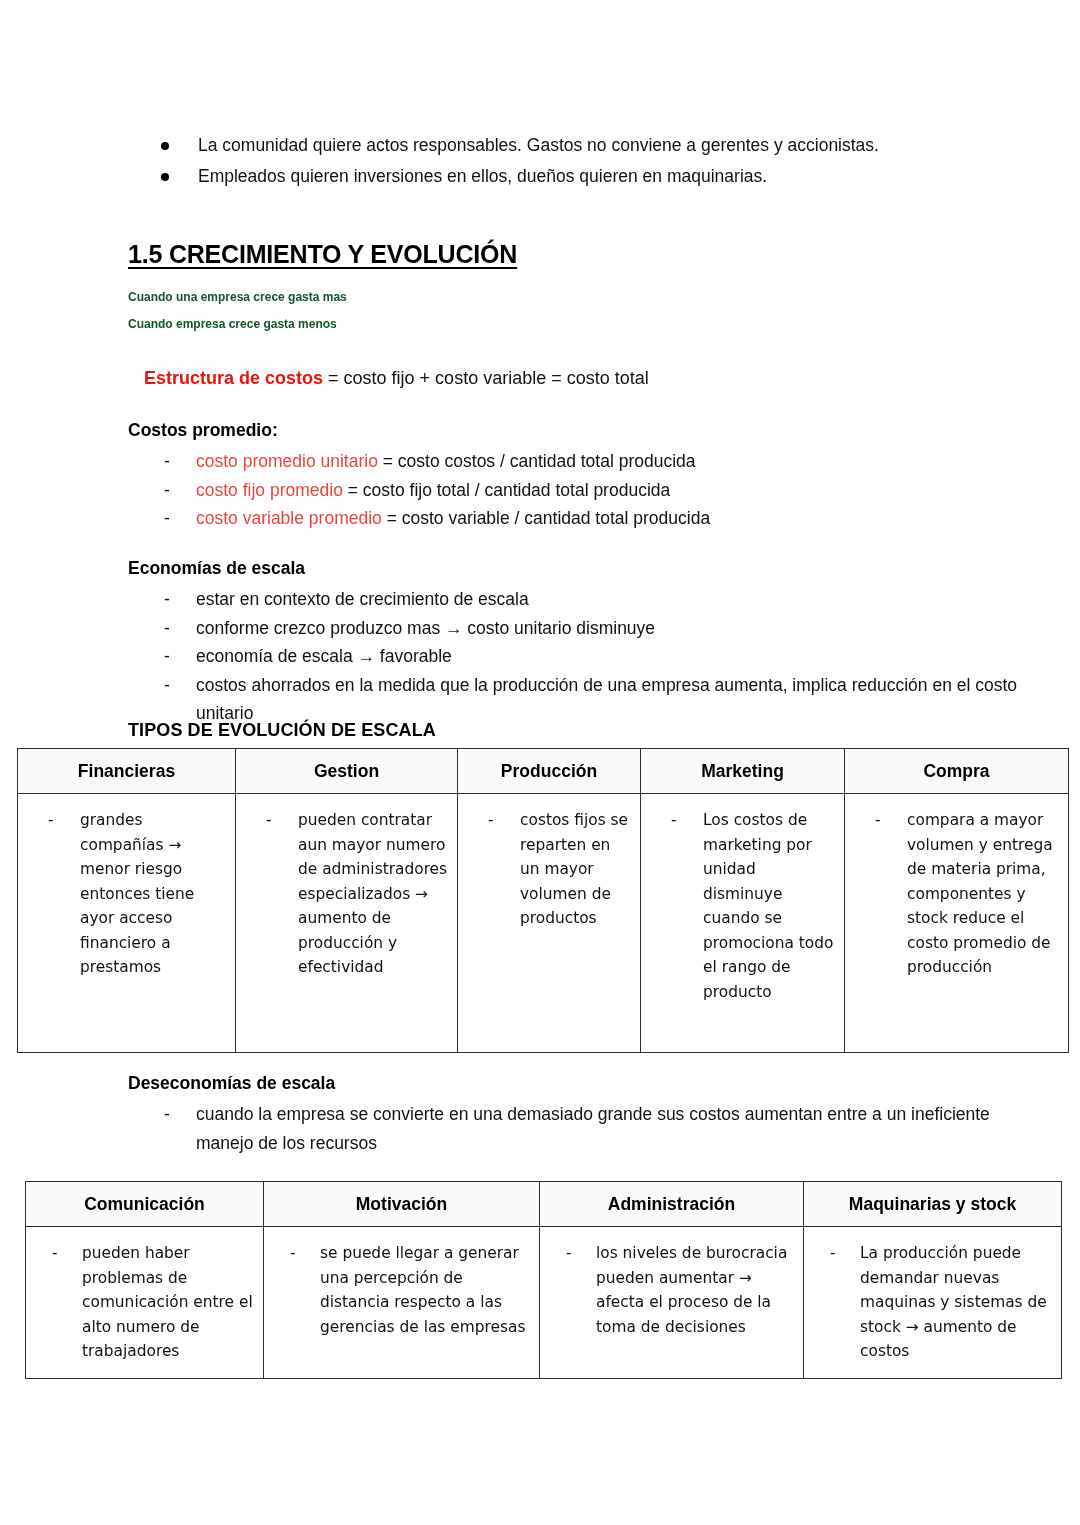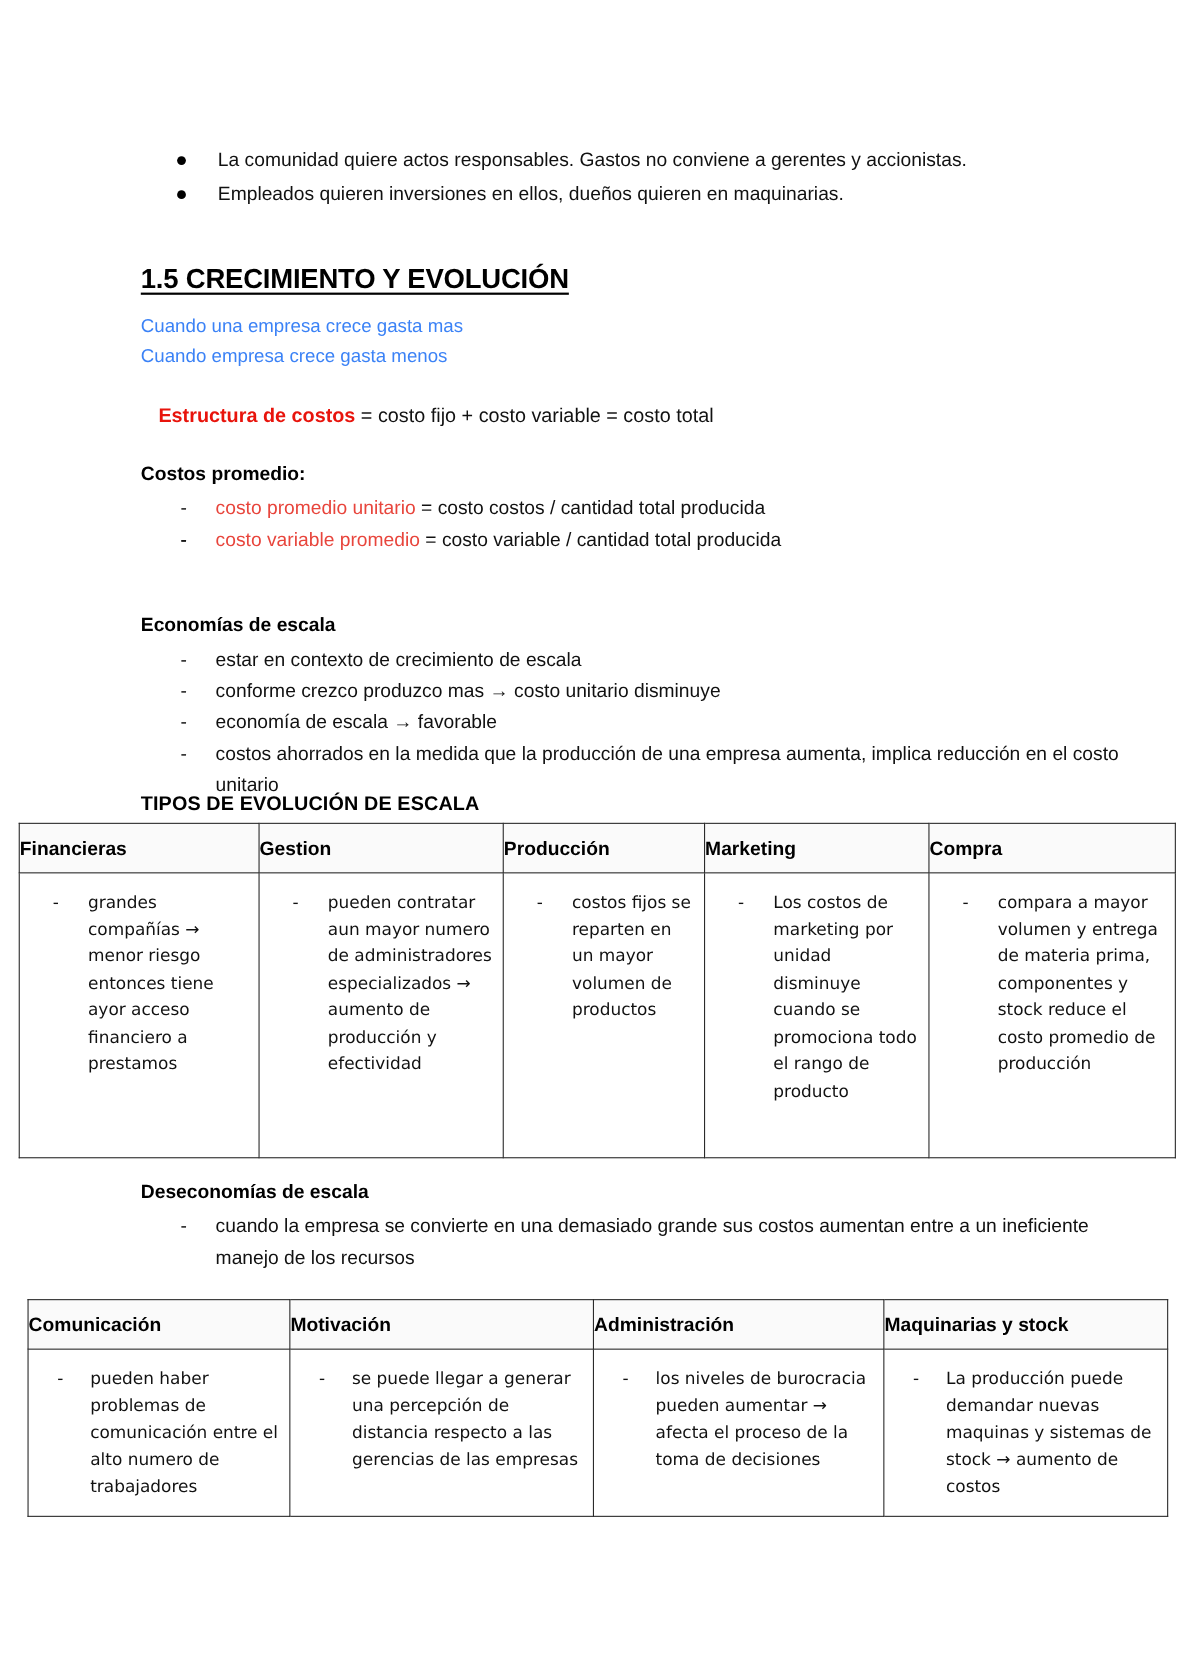--- a/index.html
+++ b/index.html
@@ -61,24 +61,25 @@
     letter-spacing: -0.2px;
     text-decoration: underline;
     text-underline-offset: 4px;
     color: #000;
     white-space: nowrap;
   }
 
   .plain-line {
     position: absolute;
     left: 128px;
-    font-size: 17px;
+    font-size: 12px;
     line-height: 28px;
-    color: #3b82f6;
-    white-space: nowrap;
+    color: #14532d;
+    white-space: nowrap;
+    font-weight: bold;
   }
   .l1 { top: 283px; }
   .l2 { top: 310px; }
 
   
   .redline {
     position: absolute;
     left: 144px;
     top: 365px;
     font-size: 18px;
@@ -142,21 +143,21 @@
   }
   .tbl th, .tbl td {
     border: 1.4px solid #2b2b2b;
     vertical-align: top;
     padding: 0;
   }
   .tbl th {
     background: #fafafa;
     font-size: 17.5px;
     font-weight: bold;
-    text-align: left;
+    text-align: center;
     height: 44px;
     vertical-align: middle;
     color: #000;
   }
   .cellwrap {
     position: relative;
     padding: 14px 8px 14px 62px;
     font-family: "DejaVu Sans", sans-serif;
     font-size: 15.4px;
     line-height: 24.5px;
@@ -212,20 +213,21 @@
   </div>
 
   <div class="block-title bt-costos">Costos promedio:</div>
   <ul class="dashlist dl-costos">
     <li>
       <span class="dash">-</span>
       <span class="nowrap"><span class="red-term">costo promedio unitario</span><span> =  costo costos / cantidad total producida</span></span>
     </li>
     <li>
       <span class="dash">-</span>
+      <span class="nowrap"><span class="red-term">costo fijo promedio</span><span> = costo fijo total / cantidad total producida</span></span>
     </li>
     <li>
       <span class="dash">-</span>
       <span class="nowrap"><span class="red-term">costo variable promedio</span><span> = costo variable / cantidad total producida</span></span>
     </li>
   </ul>
 
   <div class="block-title bt-econ">Economías de escala</div>
   <ul class="dashlist dl-econ">
     <li>

